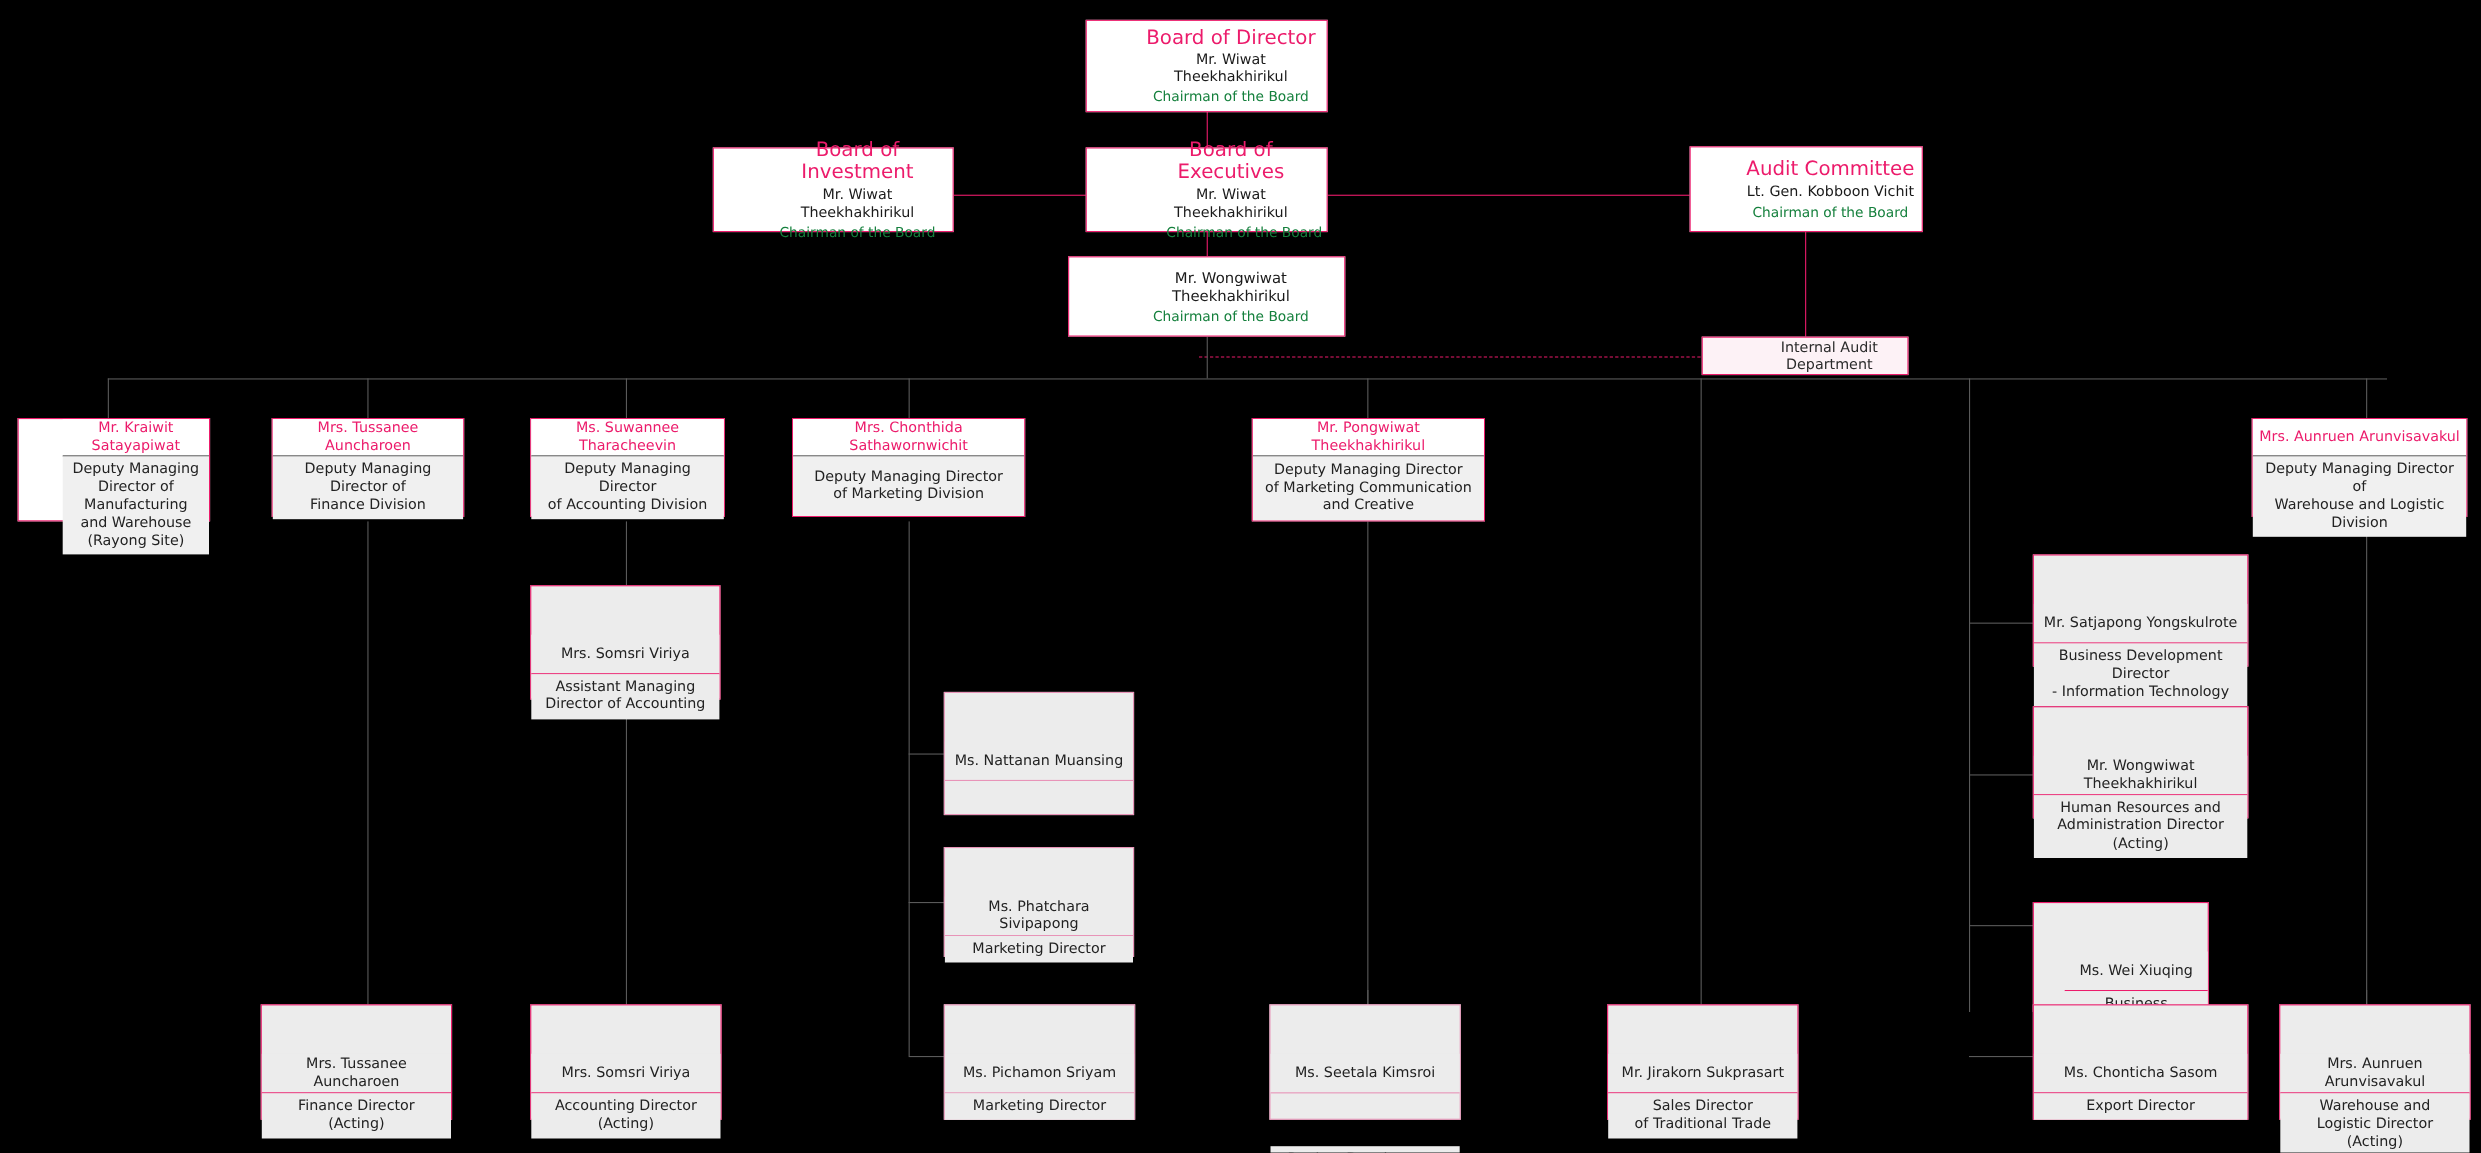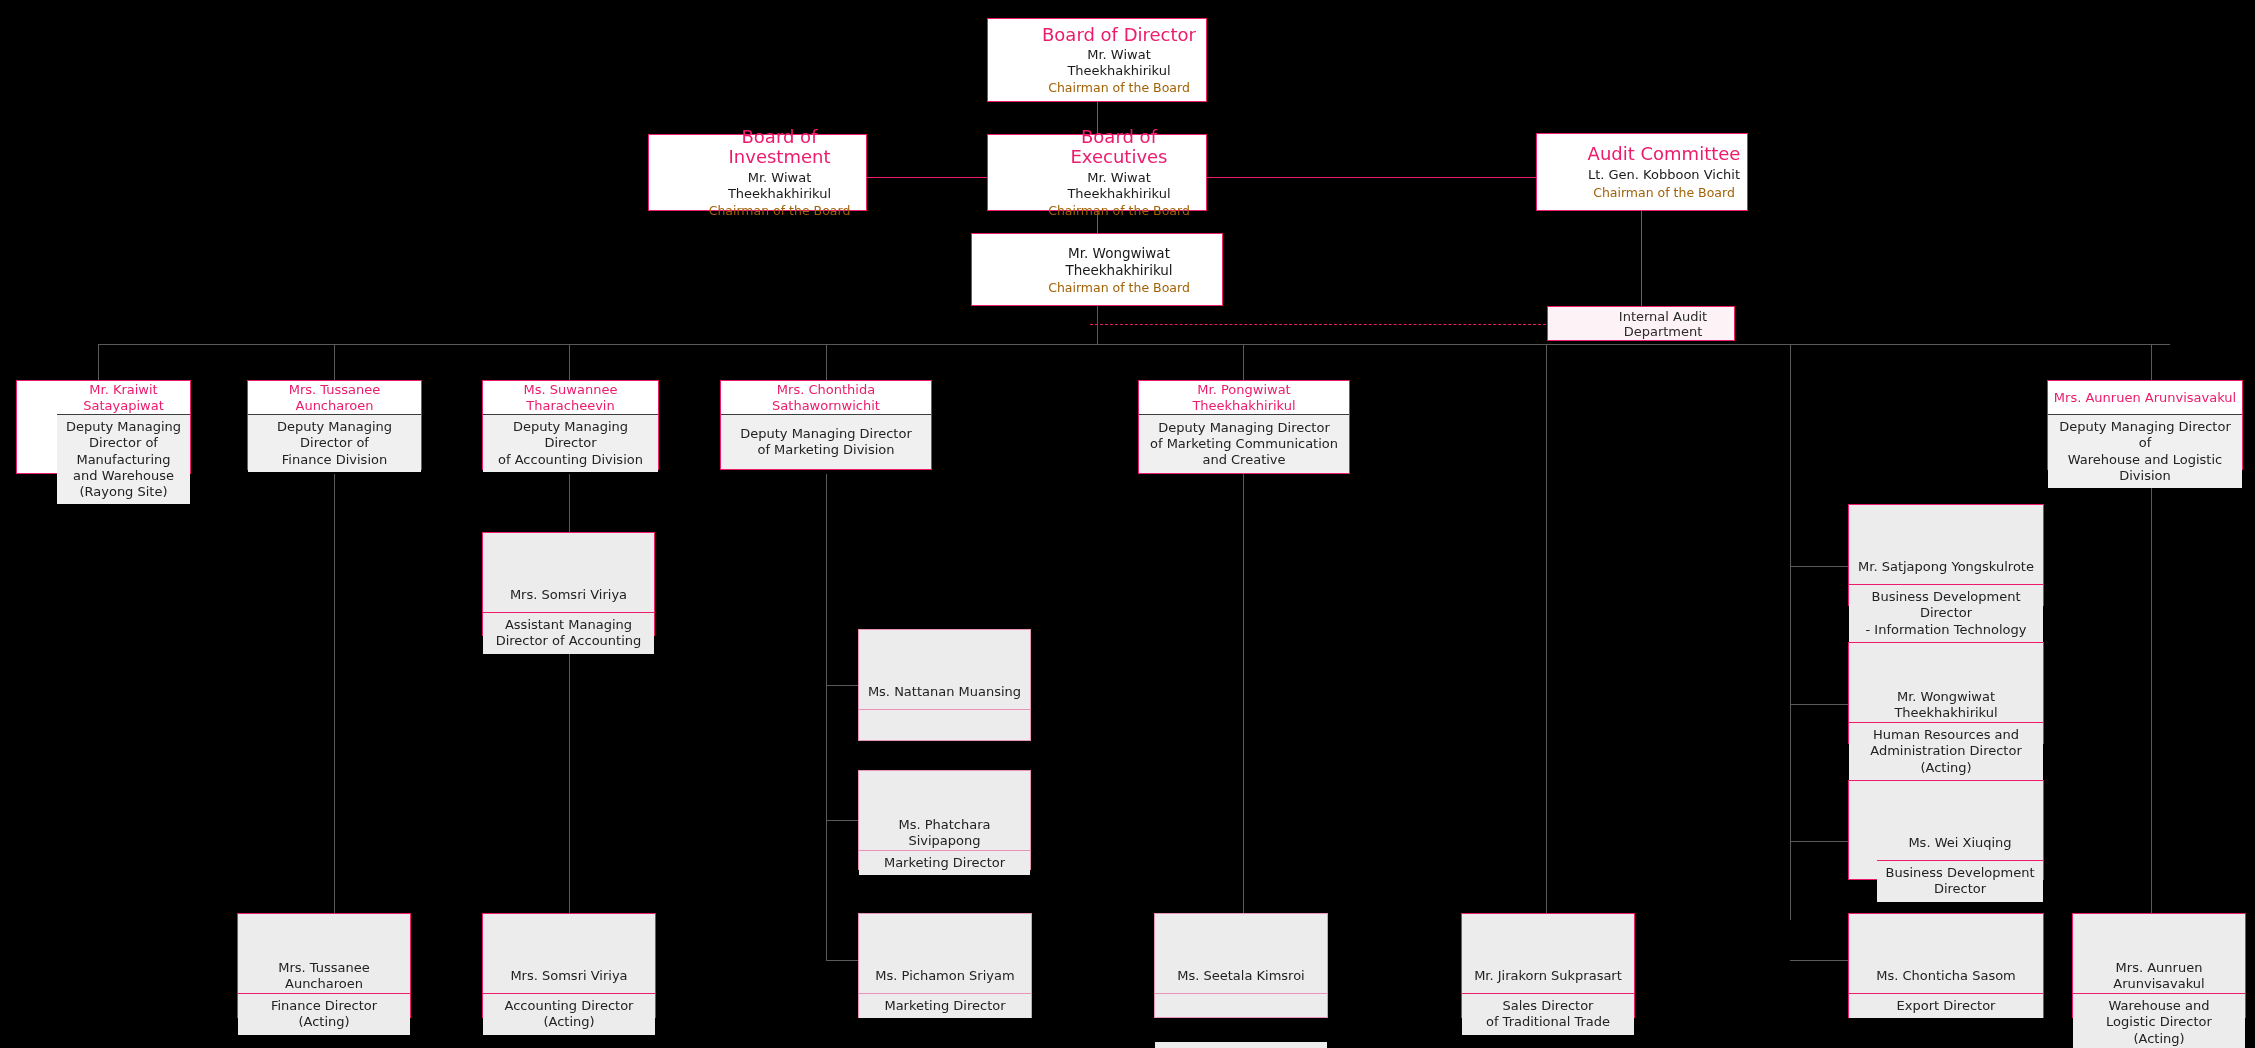--- a/index.html
+++ b/index.html
@@ -56,21 +56,21 @@
     padding: 6px 4px 1px;
   }
   .node .person {
     color: #1a1a1a;
     font-size: 13px;
     text-align: center;
     line-height: 1.2;
     padding: 1px 4px;
   }
   .node .role-pink {
-    color: #a16207;
+    color: #15803d;
     font-size: 12.5px;
     text-align: center;
     line-height: 1.2;
     padding: 1px 4px 6px;
   }
 
   
   .node.topbox { justify-content: center; }
 
   
@@ -201,21 +201,21 @@
     <div class="person">Mr. Wiwat Theekhakhirikul</div>
     <div class="role-pink">Chairman of the Board</div>
   </div>
 
   <div class="node topbox" style="left:648px; top:134px; width:219px; height:77px;">
     <div class="title">Board of Investment</div>
     <div class="person">Mr. Wiwat Theekhakhirikul</div>
     <div class="role-pink">Chairman of the Board</div>
   </div>
 
-  <div class="node topbox" style="left:987px; top:134px; width:220px; height:77px;">
+  <div class="node topbox" style="left:987px; top:134px; width:220px; height:77px;align-items:flex-end;">
     <div class="title">Board of Executives</div>
     <div class="person">Mr. Wiwat Theekhakhirikul</div>
     <div class="role-pink">Chairman of the Board</div>
   </div>
 
   <div class="node topbox" style="left:1536px; top:133px; width:212px; height:78px;">
     <div class="title">Audit Committee</div>
     <div class="person">Lt. Gen. Kobboon Vichit</div>
     <div class="role-pink">Chairman of the Board</div>
   </div>
@@ -287,21 +287,21 @@
     <div class="role">Business Development Director
 - Information Technology</div>
   </div>
 
   <div class="node split director" style="left:1848px; top:642px; width:196px; height:102px;">
     <div class="name">Mr. Wongwiwat Theekhakhirikul</div>
     <div class="role">Human Resources and
 Administration Director (Acting)</div>
   </div>
 
-  <div class="node split director" style="left:1848px; top:780px; width:196px; height:100px;padding-left:28px;">
+  <div class="node split director" style="left:1848px; top:820px; width:160px; height:100px;padding-left:28px;">
     <div class="name">Ms. Wei Xiuqing</div>
     <div class="role">Business Development
 Director</div>
   </div>
 
   <div class="node split director" style="left:237px; top:913px; width:174px; height:105px;">
     <div class="name">Mrs. Tussanee Auncharoen</div>
     <div class="role">Finance Director
 (Acting)</div>
   </div>

